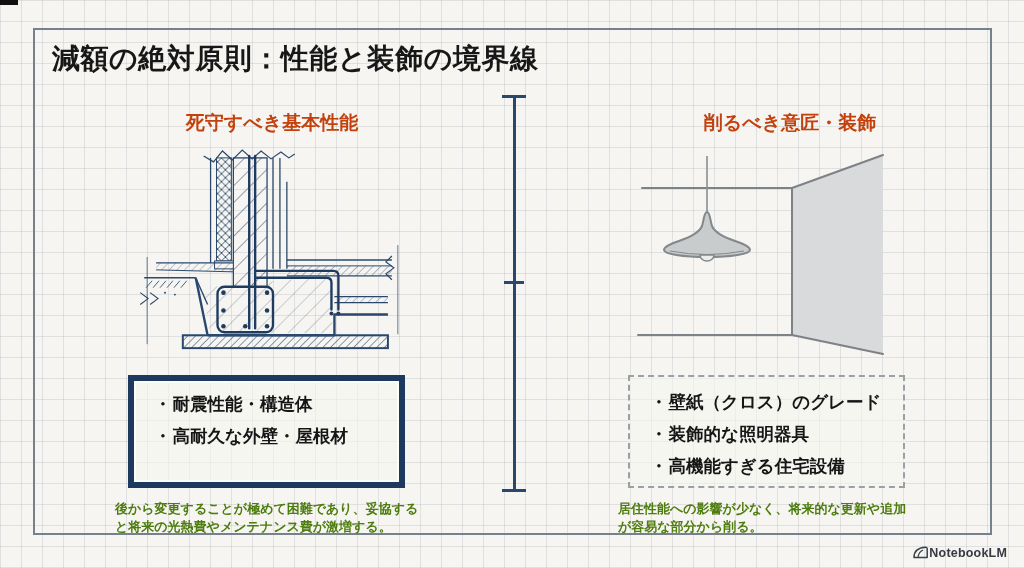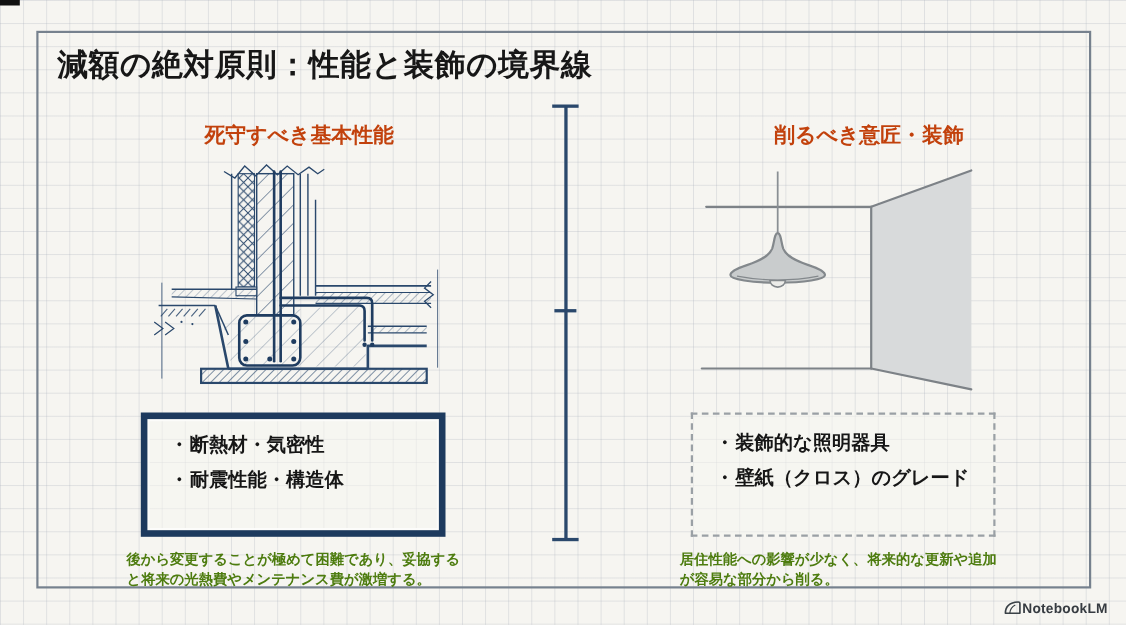--- a/index.html
+++ b/index.html
@@ -176,26 +176,27 @@
 
   <path d="M87,72 C84,72 84,80 82,86 C79,93 71,97 59,101 C50,104 44,107 44,110
            C44,114 63,117 87,117 C111,117 130,114 130,110 C130,107 124,104 115,101
            C103,97 95,93 92,86 C90,80 90,72 87,72 Z" fill="#c9cccd" stroke="#83888c" stroke-width="2" stroke-linejoin="round"></path>
   <path d="M50,111 Q87,118 124,111" fill="none" stroke="#83888c" stroke-width="1"></path>
 
   <path d="M80,115 A7,6 0 0,0 94,115 Z" fill="#ecece9" stroke="#83888c" stroke-width="1.5"></path>
 </svg>
 
 <div class="keep-box" id="keep-box">
-    <div class="li"><span class="bullet">・</span><span>断熱材・気密性</span></div>
     <div class="li"><span class="bullet">・</span><span>耐震性能・構造体</span></div>
+    <div class="li"><span class="bullet">・</span><span>高耐久な外壁・屋根材</span></div>
   </div>
 <div class="cut-box" id="cut-box">
+    <div class="li"><span class="bullet">・</span><span>壁紙（クロス）のグレード</span></div>
     <div class="li"><span class="bullet">・</span><span>装飾的な照明器具</span></div>
-    <div class="li"><span class="bullet">・</span><span>壁紙（クロス）のグレード</span></div>
+    <div class="li"><span class="bullet">・</span><span>高機能すぎる住宅設備</span></div>
   </div>
 
 <div class="caption left">後から変更することが極めて困難であり、妥協すると将来の光熱費やメンテナンス費が激増する。</div>
 <div class="caption right">居住性能への影響が少なく、将来的な更新や追加が容易な部分から削る。</div>
 
 <div class="brand">
   <svg width="17" height="15" viewBox="0 0 17 15">
     <path d="M2,12.5 Q2,3 13.5,2.3 Q15.2,2.2 15.2,4 L15.2,12.5 Z" fill="none" stroke="#3a4147" stroke-width="1.5" stroke-linejoin="round"></path>
     <path d="M6,12.5 Q6.5,7 11,5" fill="none" stroke="#3a4147" stroke-width="1.2"></path>
   </svg>

